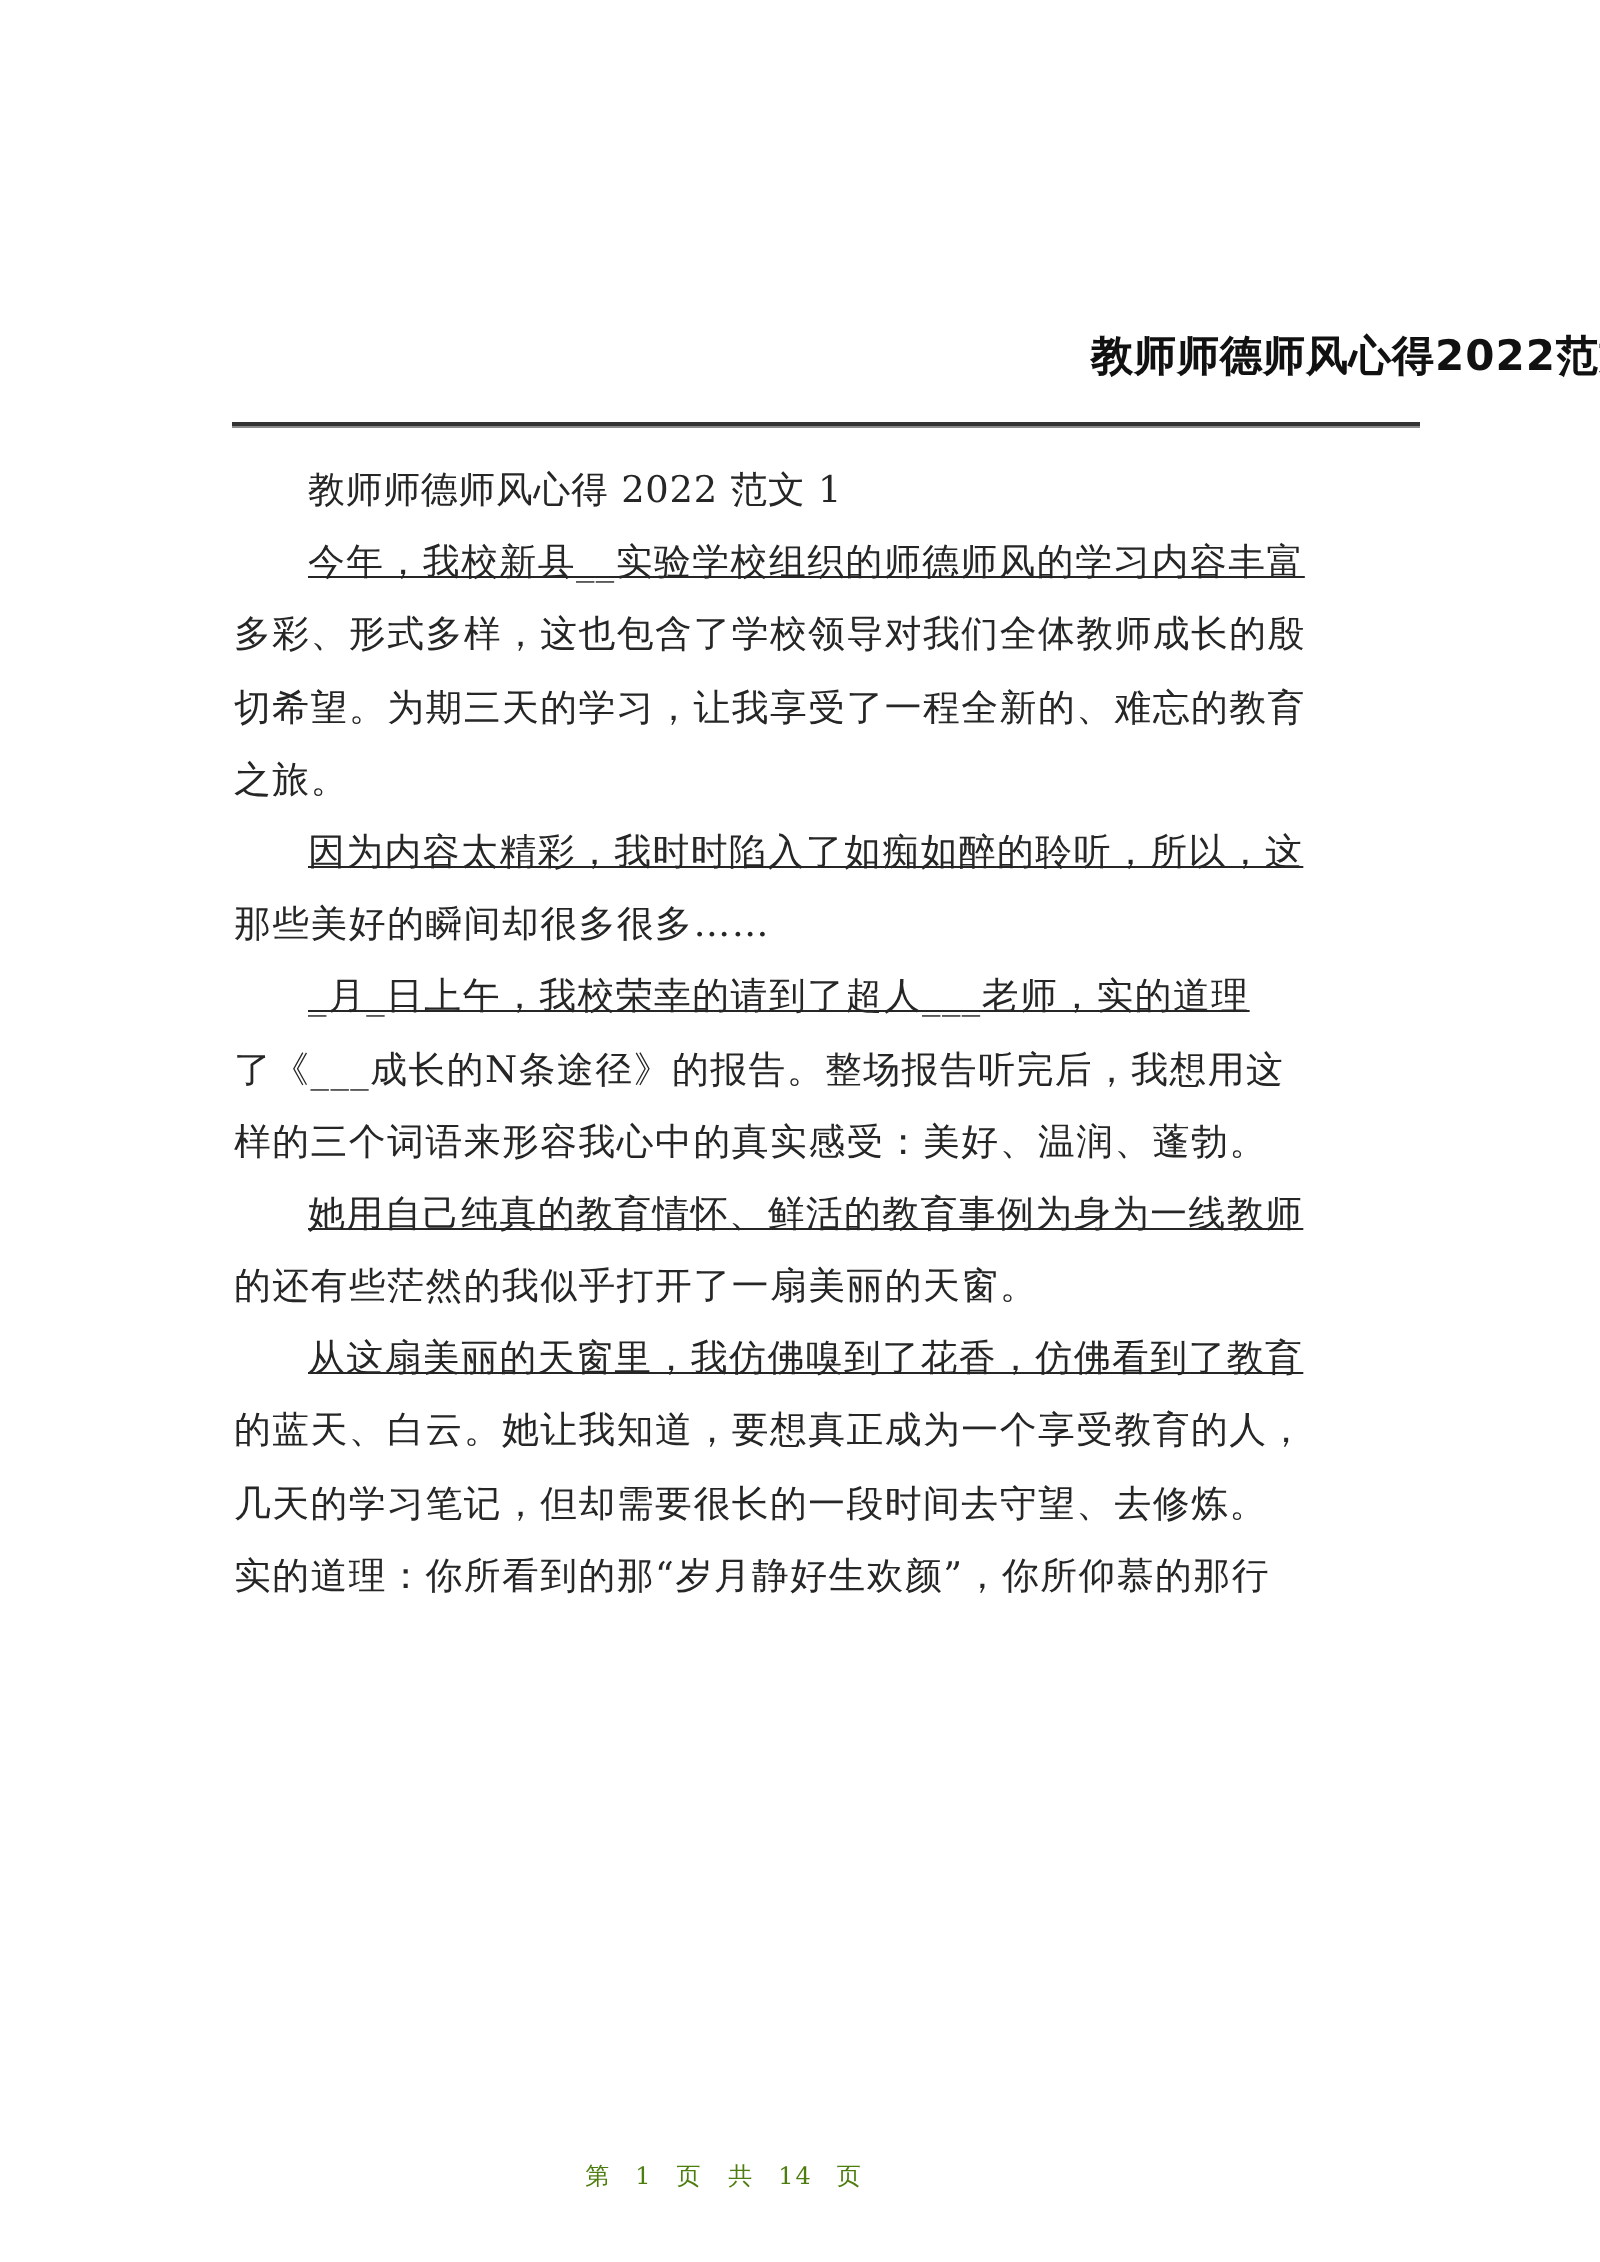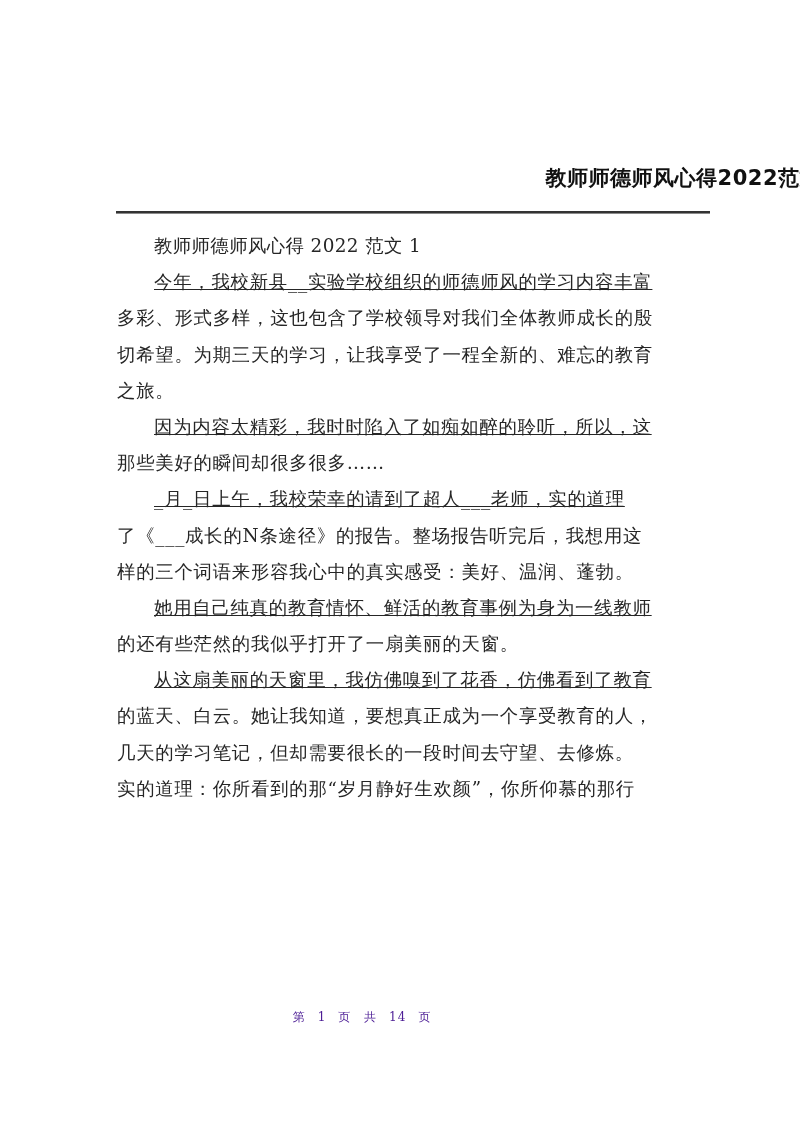--- a/index.html
+++ b/index.html
@@ -61,26 +61,26 @@
     .subtitle {
       padding-left: 37px;
       letter-spacing: 0.4px;
     }
     .indent {
       padding-left: 37px;
       text-decoration: underline;
     }
     .footer {
       position: absolute;
-      top: 1009px;
+      top: 1080px;
       left: 0;
       width: 724px;
       text-align: center;
       font-size: 12px;
-      color: #4c1d95;
+      color: #4d7c0f;
       letter-spacing: 1px;
       word-spacing: 8px;
     }
     .footer span { margin: 0 6px; }
   </style>
 </head>
 <body>
 
 <div class="page">
   <div class="doc-title">教师师德师风心得2022范文</div>

